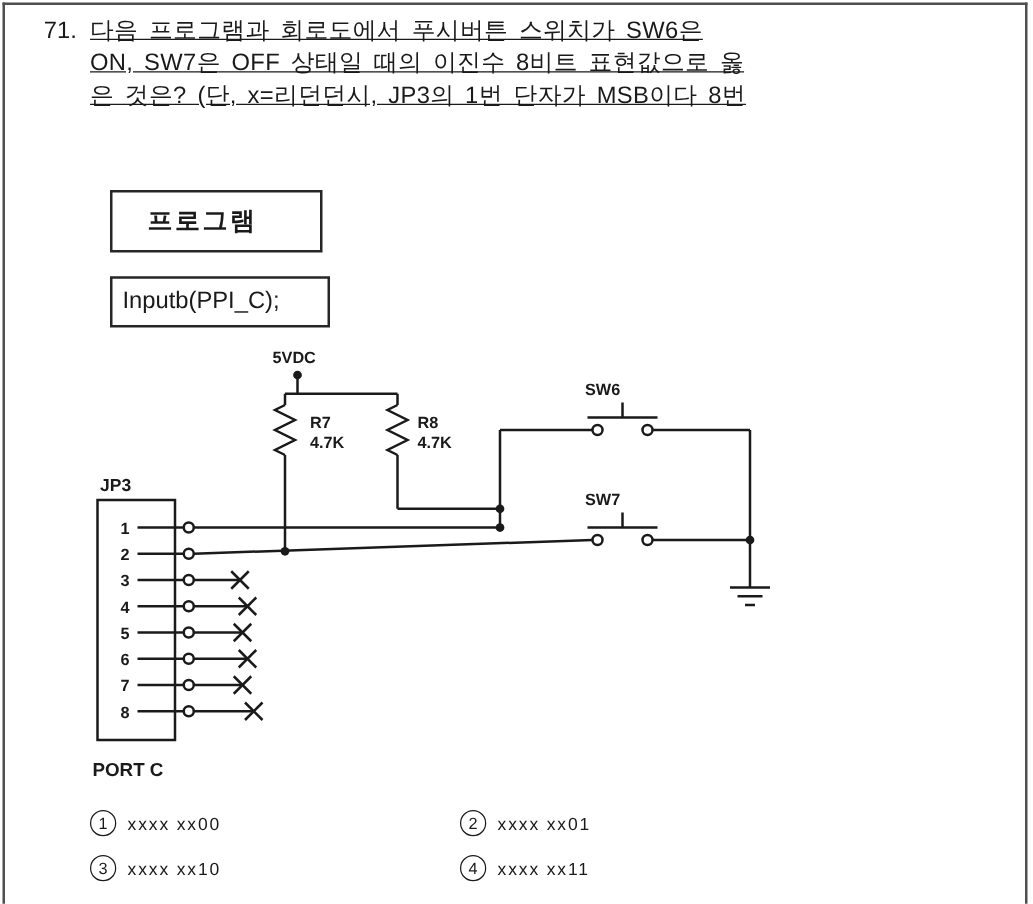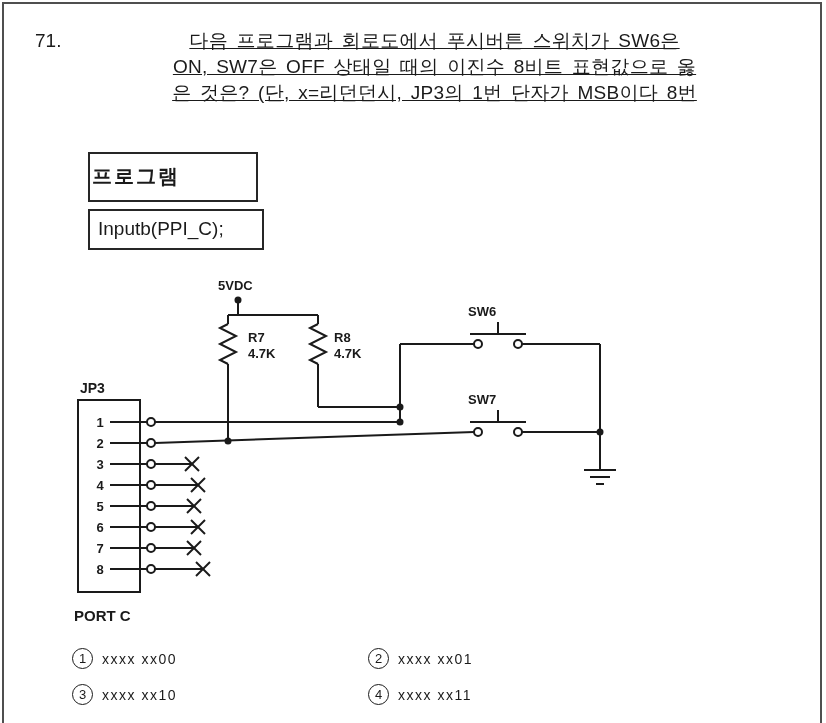--- a/index.html
+++ b/index.html
@@ -8,30 +8,30 @@
     background:#ffffff;
     font-family:"Liberation Sans","DejaVu Sans",sans-serif;
     color:#1a1a1a;
     position:relative;
     overflow:hidden;
   }
   .frame {
     position:absolute; left:2px; top:2px; width:820px; height:728px;
     border:2px solid #4f4f4f; border-bottom:none; pointer-events:none;
   }
-  .question { position:absolute; left:35px; top:28px; width:762px;text-align:center; }
+  .question { position:absolute; left:35px; top:12px; width:762px; }
   .qnum { position:absolute; left:0; top:0; font-size:19px; line-height:26px; }
   .qlines { margin-left:37px; font-size:19px; line-height:26px; letter-spacing:0.3px; word-spacing:3px;text-decoration:underline; }
   .program-box { position:absolute; left:88px; top:152px; }
   .pb-title {
-    width:170px; border:2px solid #262626; padding:9px 2px 10px;
+    width:170px; border:2px solid #262626; padding:9px 28px 10px;
     font-size:20px; font-weight:bold; letter-spacing:2px; background:#fff;
   }
   .pb-code {
-    width:176px; border:2px solid #262626; margin-top:7px; padding:7px 8px 8px;
+    width:176px; border:2px solid #262626; margin-top:19px; padding:7px 8px 8px;
     font-size:19px; background:#fff;
   }
   .circuit { position:absolute; left:70px; top:272px; }
   svg text {
     font-family:"Liberation Sans","DejaVu Sans",sans-serif;
     font-weight:bold; fill:#1a1a1a;
   }
   .choices {
     position:absolute; left:72px; top:648px;
     display:grid; grid-template-columns:296px 296px; row-gap:15px;

